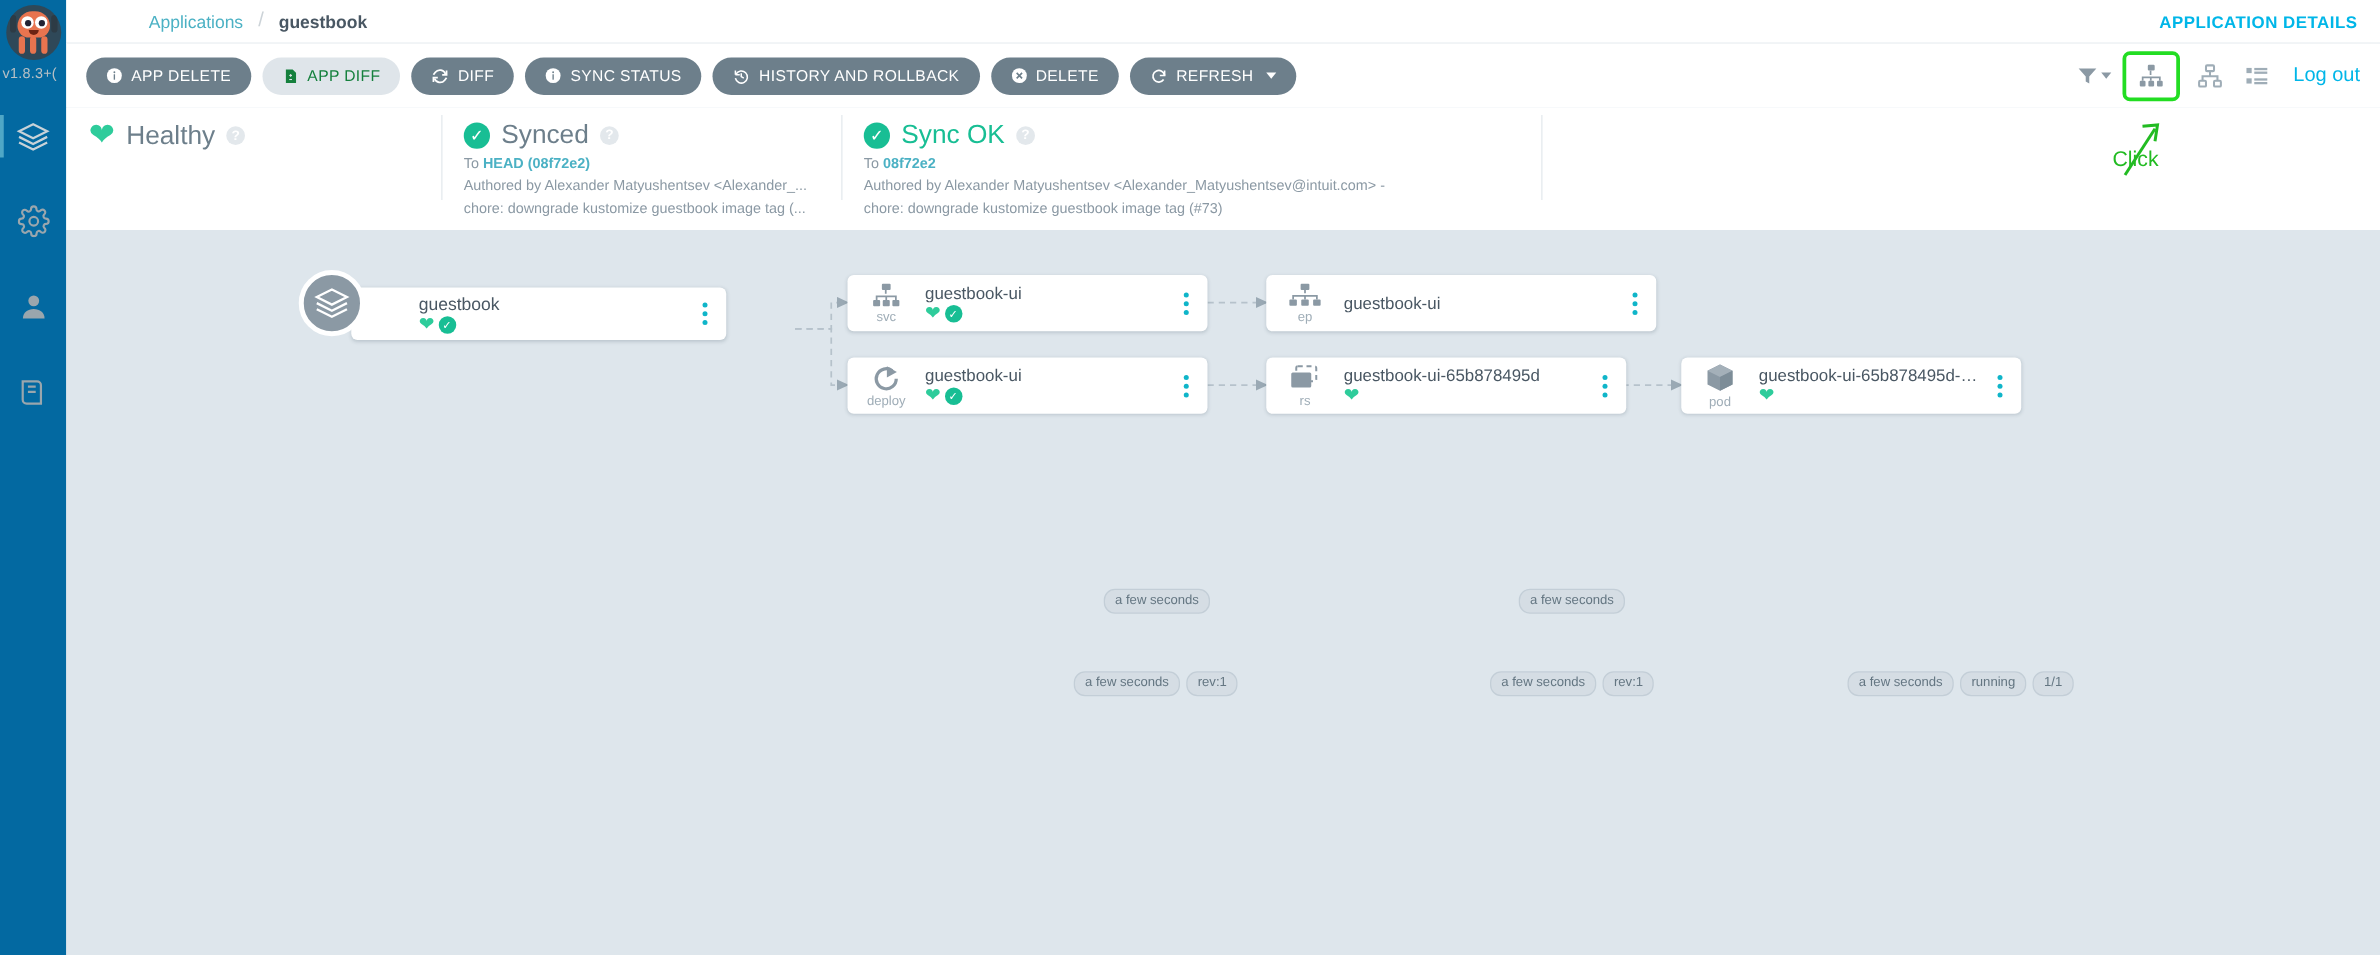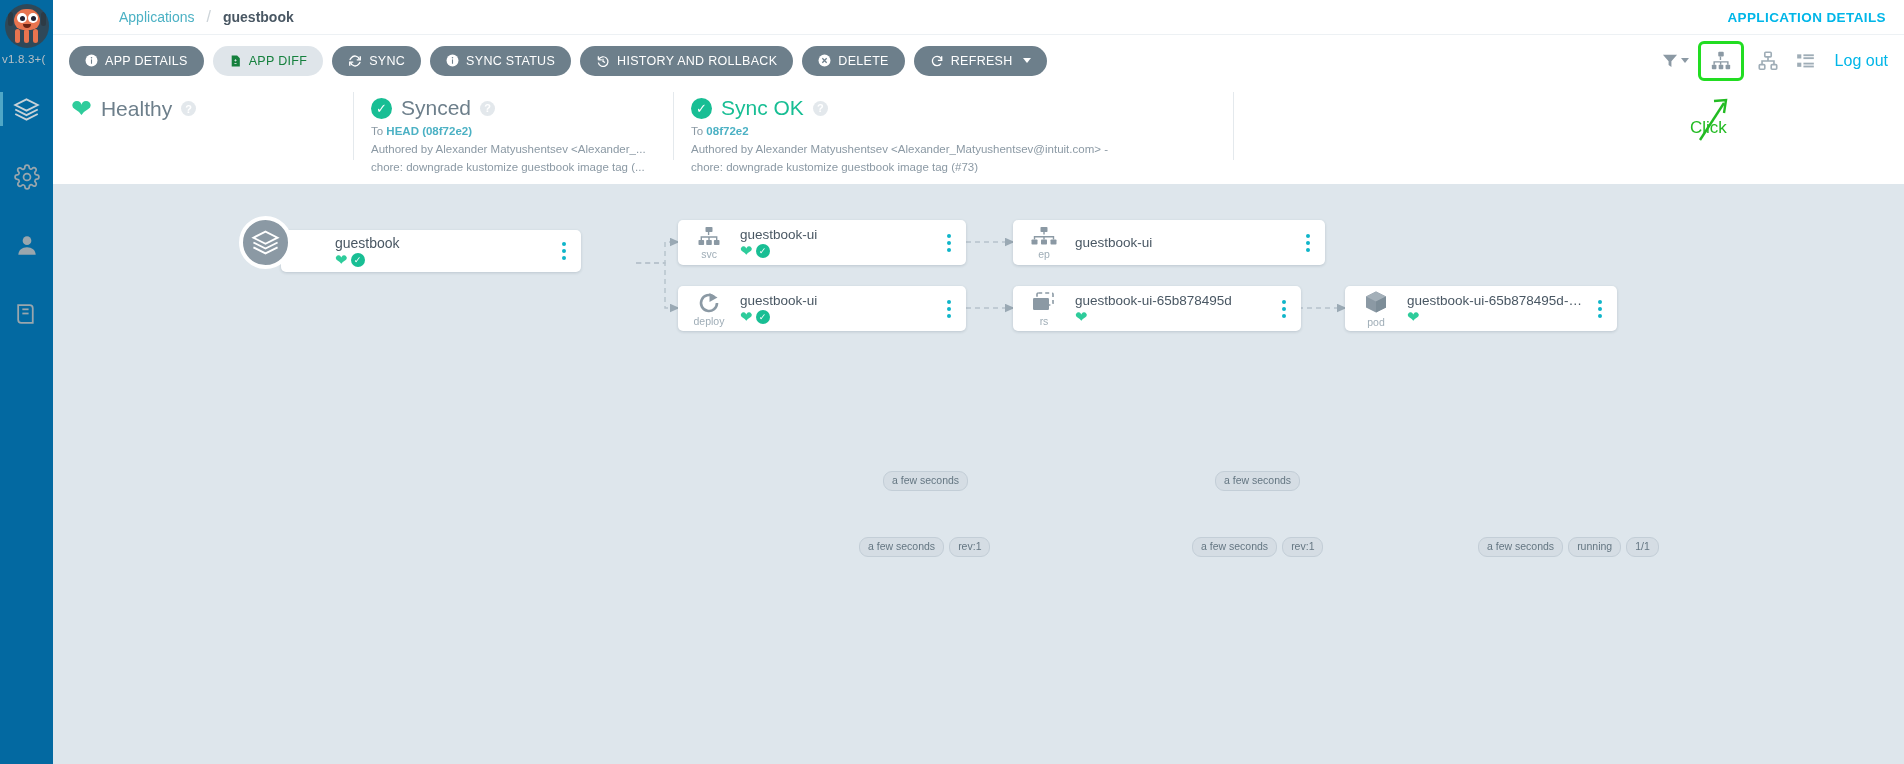--- a/index.html
+++ b/index.html
@@ -239,41 +239,41 @@
 </div>
 
 <div id="toolbar">
 
   <button class="tbtn">
     <svg width="13" height="13" viewBox="0 0 24 24" fill="currentColor">
       <circle cx="12" cy="12" r="11"></circle>
       <rect x="11" y="10" width="2" height="8" fill="#6d7f8b"></rect>
       <circle cx="12" cy="7" r="1.4" fill="#6d7f8b"></circle>
     </svg>
-    <span>APP DETAILS</span>
+    <span>APP DELETE</span>
   </button>
 
   <button class="tbtn disabled">
     <svg width="13" height="14" viewBox="0 0 24 24" fill="currentColor">
       <path d="M5 2h10l5 5v15H5z"></path>
       <rect x="10" y="10" width="4" height="1.6" fill="#dfe5ea"></rect>
       <rect x="11.2" y="8.8" width="1.6" height="4" fill="#dfe5ea"></rect>
       <rect x="10" y="16" width="4" height="1.6" fill="#dfe5ea"></rect>
     </svg>
     <span>APP DIFF</span>
   </button>
 
   <button class="tbtn">
     <svg width="14" height="14" viewBox="0 0 24 24" fill="none" stroke="currentColor" stroke-width="2.4">
       <polyline points="21,4 21,10 15,10"></polyline>
       <polyline points="3,20 3,14 9,14"></polyline>
       <path d="M19.5 9A8 8 0 0 0 5.6 6.6L3 10"></path>
       <path d="M4.5 15a8 8 0 0 0 13.9 2.4L21 14"></path>
     </svg>
-    <span>SYNC</span>
+    <span>DIFF</span>
   </button>
 
   <button class="tbtn">
     <svg width="13" height="13" viewBox="0 0 24 24" fill="currentColor">
       <circle cx="12" cy="12" r="11"></circle>
       <rect x="11" y="10" width="2" height="8" fill="#6d7f8b"></rect>
       <circle cx="12" cy="7" r="1.4" fill="#6d7f8b"></circle>
     </svg>
     <span>SYNC STATUS</span>
   </button>

